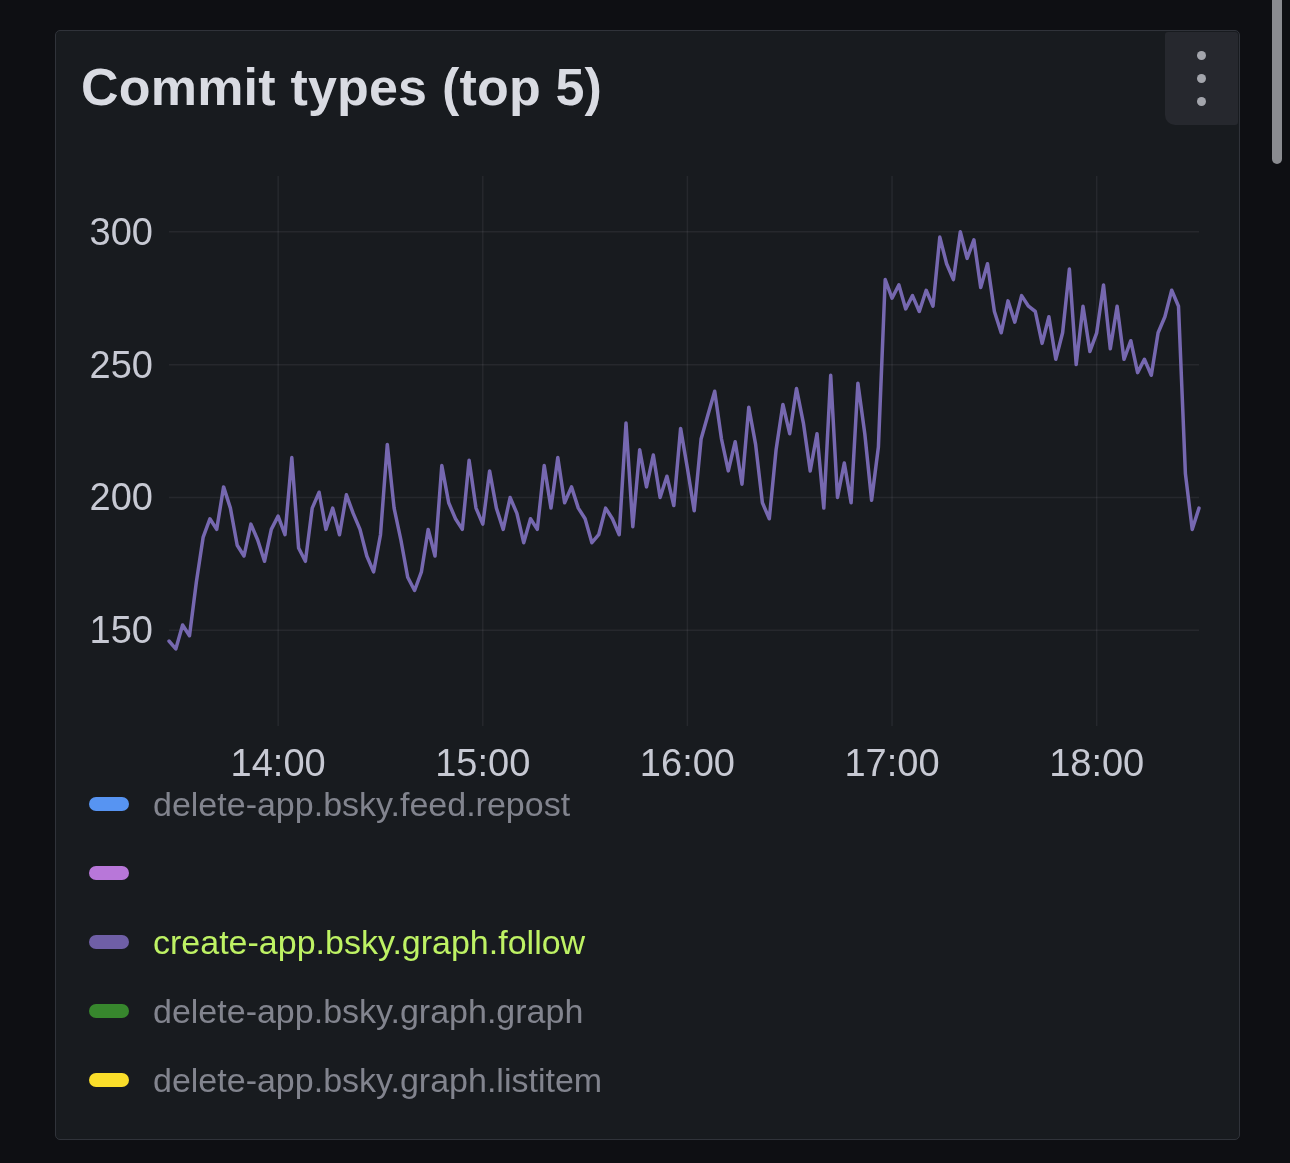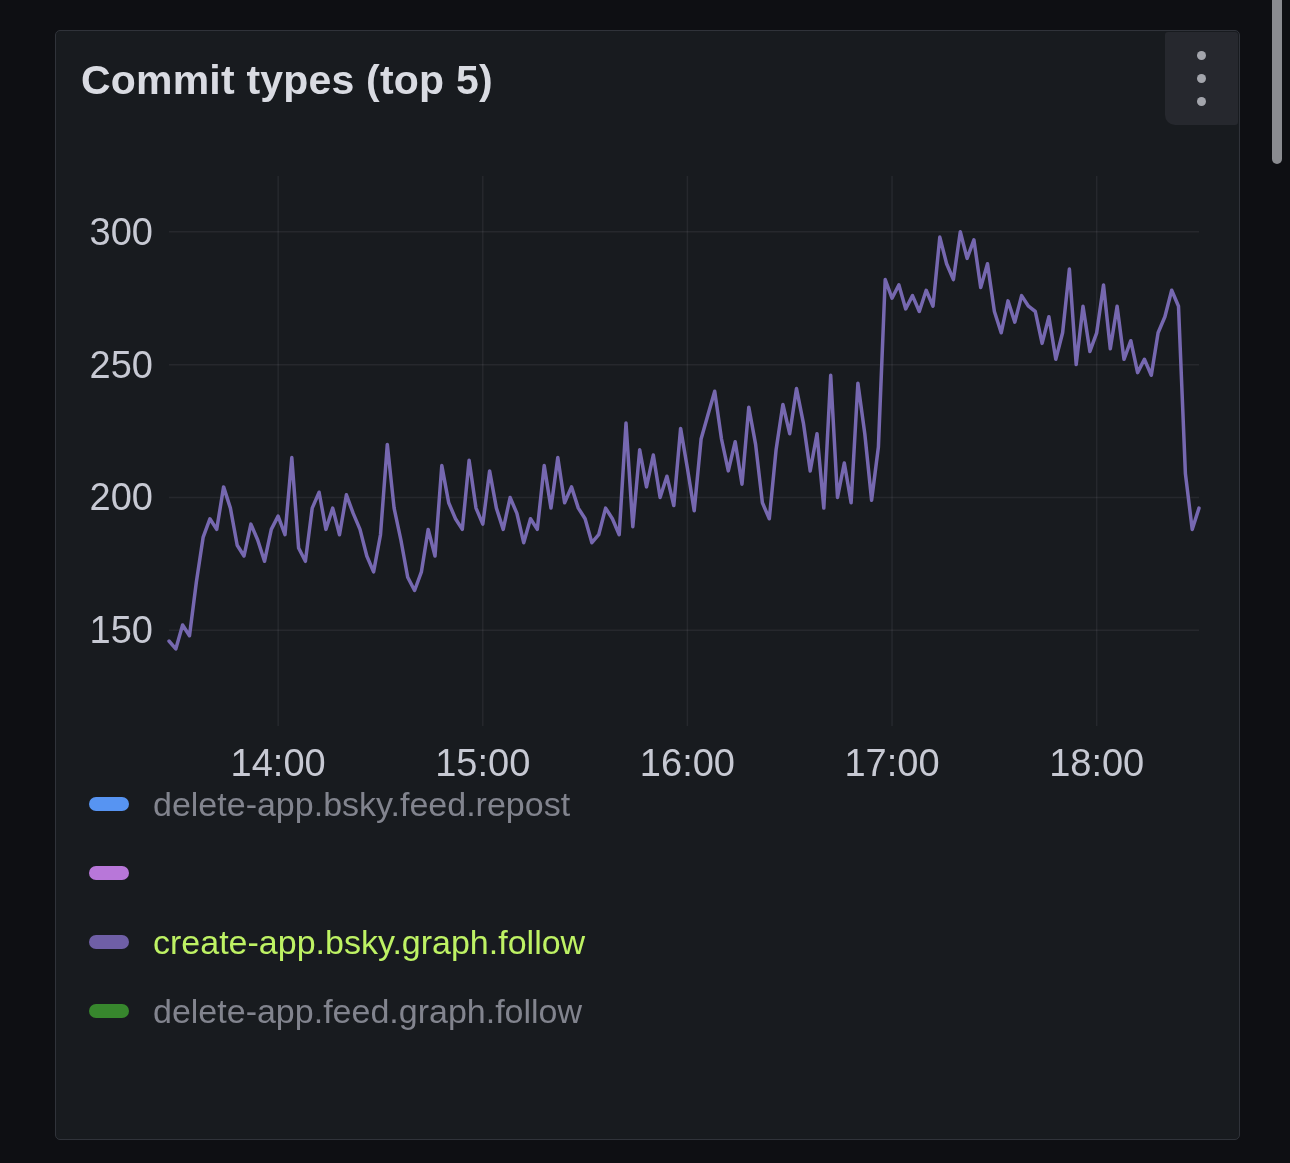--- a/index.html
+++ b/index.html
@@ -9,21 +9,21 @@
   .page{position:absolute;inset:0;background:#0e0f13;}
   
   .scrollbar-track{position:absolute;right:0;top:0;width:18px;height:1163px;}
   .scrollbar-thumb{position:absolute;left:1;top:-8px;width:10px;height:172px;
        background:#8a8b90;border-radius:6px;}
   
   .panel{position:absolute;left:55px;top:30px;width:1185px;height:1110px;
        background:#181b1f;border:1px solid #30333a;border-radius:5px;
        box-sizing:border-box;}
   .panel-header{position:absolute;left:0;top:0;right:0;height:100px;}
-  .panel-title{position:absolute;left:25px;top:26px;font-size:41px;font-weight:600;
+  .panel-title{position:absolute;left:25px;top:26px;font-size:52px;font-weight:600;
        letter-spacing:.2px;color:#d9dbe2;}
   .menu-btn{position:absolute;top:1px;right:1px;width:73px;height:93px;
        background:#26282e;border:none;border-radius:3px 3px 3px 10px;
        display:flex;align-items:center;justify-content:center;cursor:pointer;}
   .kebab{display:flex;flex-direction:column;gap:14px;}
   .kebab span{width:9px;height:9px;border-radius:50%;background:#a3a5ac;display:block;}
   
   #chart-svg{position:absolute;left:0;top:0;}
   .grid{stroke:rgba(204,204,220,.08);stroke-width:1.5;}
   .tick{fill:#c7c9d3;font-size:38px;font-family:"Liberation Sans","DejaVu Sans",sans-serif;}
@@ -84,21 +84,25 @@
         </div>
         <div class="legend-item">
           <span class="legend-marker" style="background: rgb(184, 119, 217);"></span>
         </div>
         <div class="legend-item">
           <span class="legend-marker" style="background: rgb(111, 95, 166);"></span>
           <span class="legend-label active">create-app.bsky.graph.follow</span>
         </div>
         <div class="legend-item">
           <span class="legend-marker" style="background: rgb(55, 135, 45);"></span>
-          <span class="legend-label">delete-app.feed.graph.follow</span>
+          <span class="legend-label">delete-app.bsky.graph.graph</span>
+        </div>
+        <div class="legend-item">
+          <span class="legend-marker" style="background: rgb(250, 222, 42);"></span>
+          <span class="legend-label">delete-app.bsky.graph.listitem</span>
         </div>
       </div>
   </div>
 
   <div class="scrollbar-track">
     <div class="scrollbar-thumb"></div>
   </div>
 </div>
 
 </body></html>

